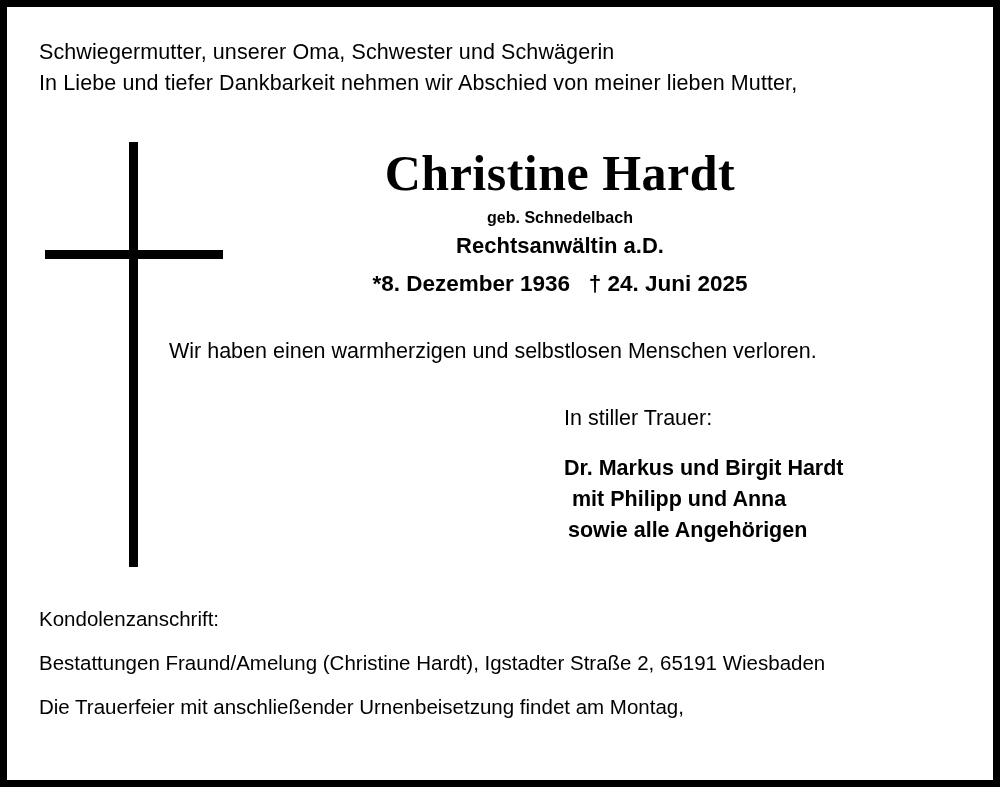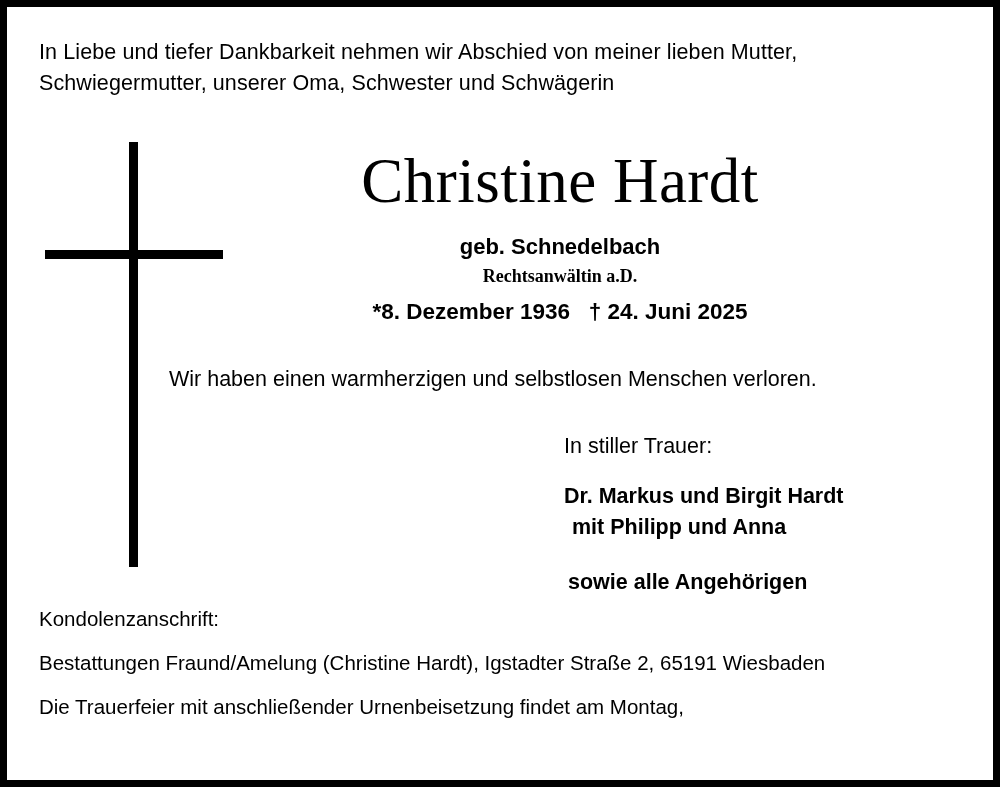--- a/index.html
+++ b/index.html
@@ -69,35 +69,34 @@
   }
 
   
   .name-block {
     margin-top: 46px;
     text-align: center;
     padding-left: 120px;
   }
   .name {
     font-family: "Liberation Serif", serif;
-    font-size: 63px;
-    font-weight: 400;
+    font-size: 50px;
+    font-weight: 700;
     letter-spacing: 0.5px;
     line-height: 1.15;
   }
   .nee {
-    margin-top: 16px;
-    font-size: 22px;
+    margin-top: 6px;
+    font-size: 16px;
     font-weight: 700;
   }
   .profession {
     margin-top: 6px;
-    font-size: 18px;
+    font-size: 22px;
     font-weight: 700;
-    font-family: Liberation Serif, serif;
   }
   .dates {
     margin-top: 12px;
     font-size: 22.5px;
     font-weight: 700;
     white-space: pre;
   }
 
   
   .memorial {
@@ -117,21 +116,21 @@
   .mourners .names {
     margin-top: 22px;
     font-size: 21.5px;
     font-weight: 700;
     line-height: 1.45;
   }
   .mourners .names div {
     white-space: nowrap;
   }
   .mourners .names .l2 { padding-left: 8px; }
-  .mourners .names .l3 { padding-left: 4px; margin-top: 24px; }
+  .mourners .names .l3 { padding-left: 4px; }
 
   
   .footer {
     position: absolute;
     left: 32px;
     right: 46px;
     top: 600px;
   }
   .condolence-label {
     font-size: 20.5px;
@@ -150,22 +149,22 @@
     white-space: nowrap;
   }
 </style>
 </head>
 <body>
 
 <div class="obituary">
   <div class="inner">
 
     <div class="intro">
+      <div>Schwiegermutter, unserer Oma, Schwester und Schwägerin</div>
       <div>In Liebe und tiefer Dankbarkeit nehmen wir Abschied von meiner lieben Mutter,</div>
-      <div>Schwiegermutter, unserer Oma, Schwester und Schwägerin</div>
     </div>
 
     <div class="cross-wrap">
       <div class="cross-v"></div>
       <div class="cross-h"></div>
     </div>
 
     <div class="name-block">
       <div class="name">Christine Hardt</div>
       <div class="nee">geb. Schnedelbach</div>

